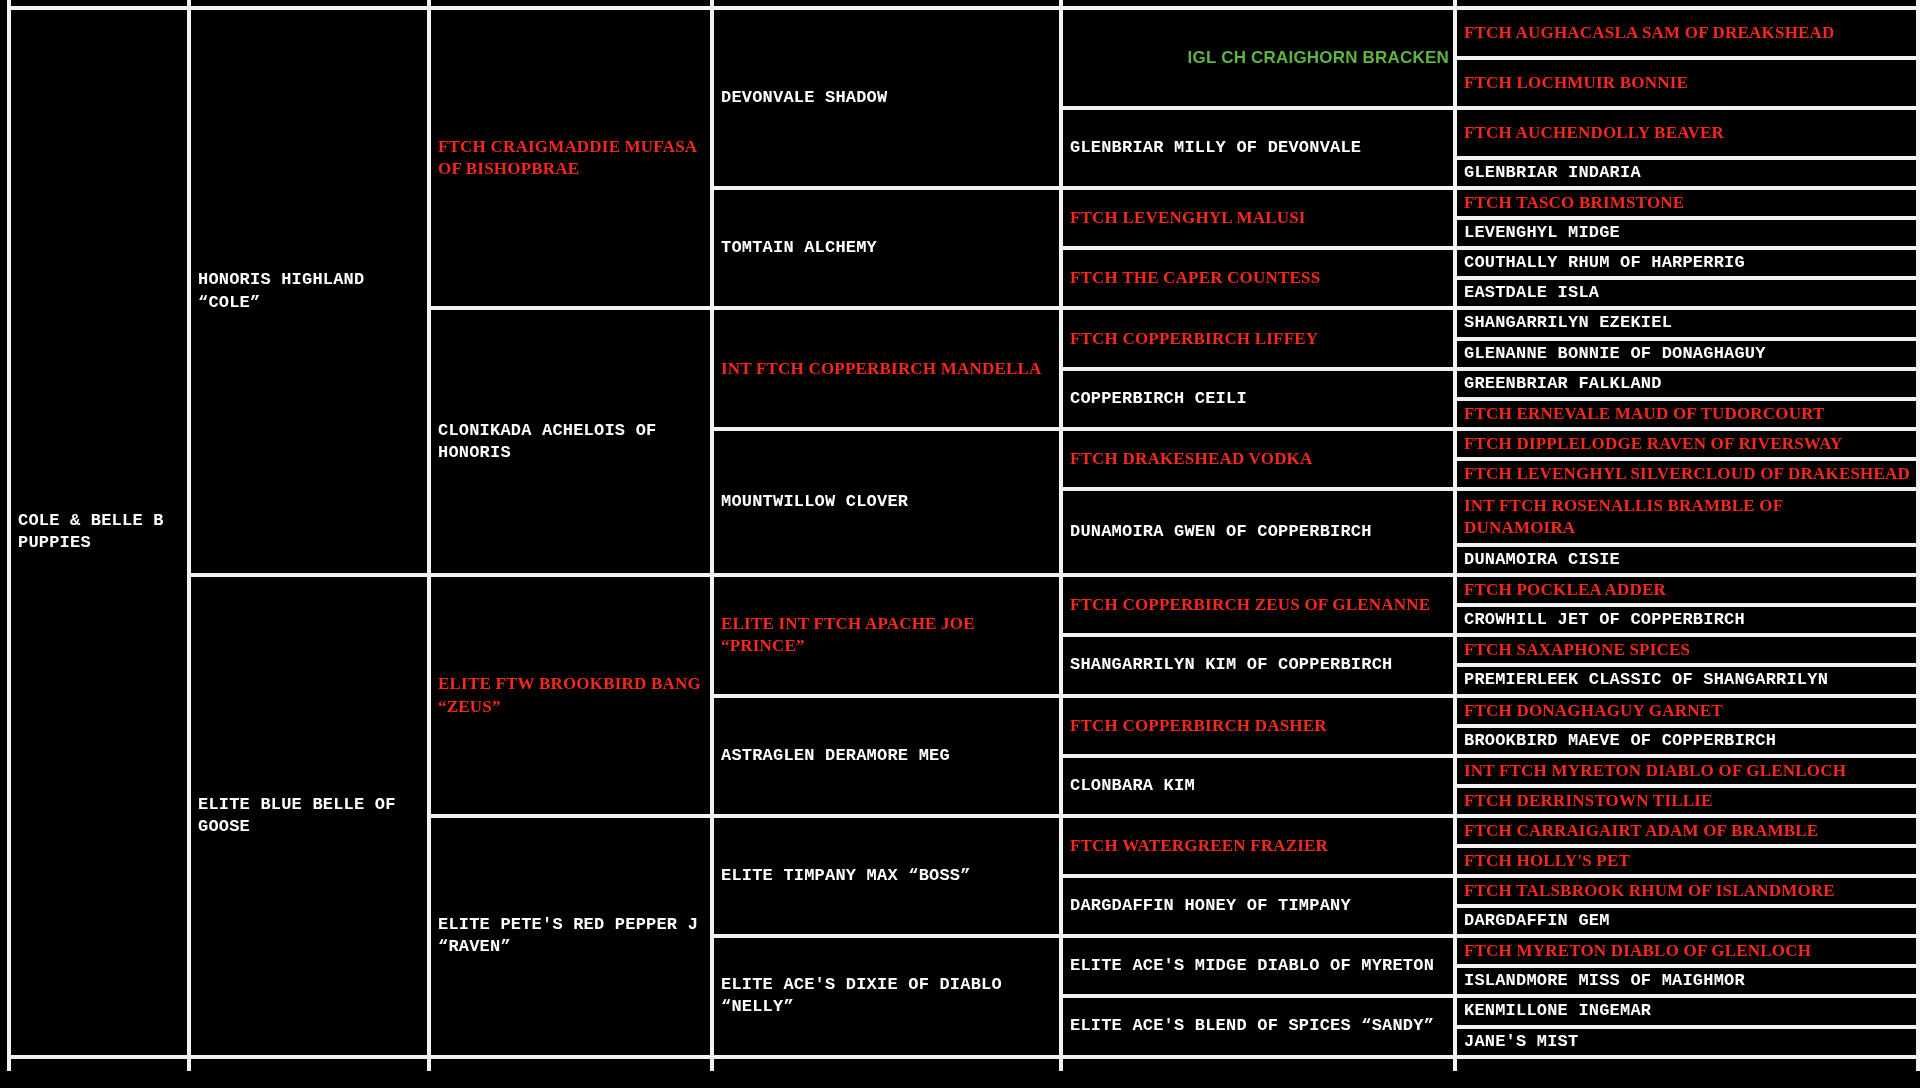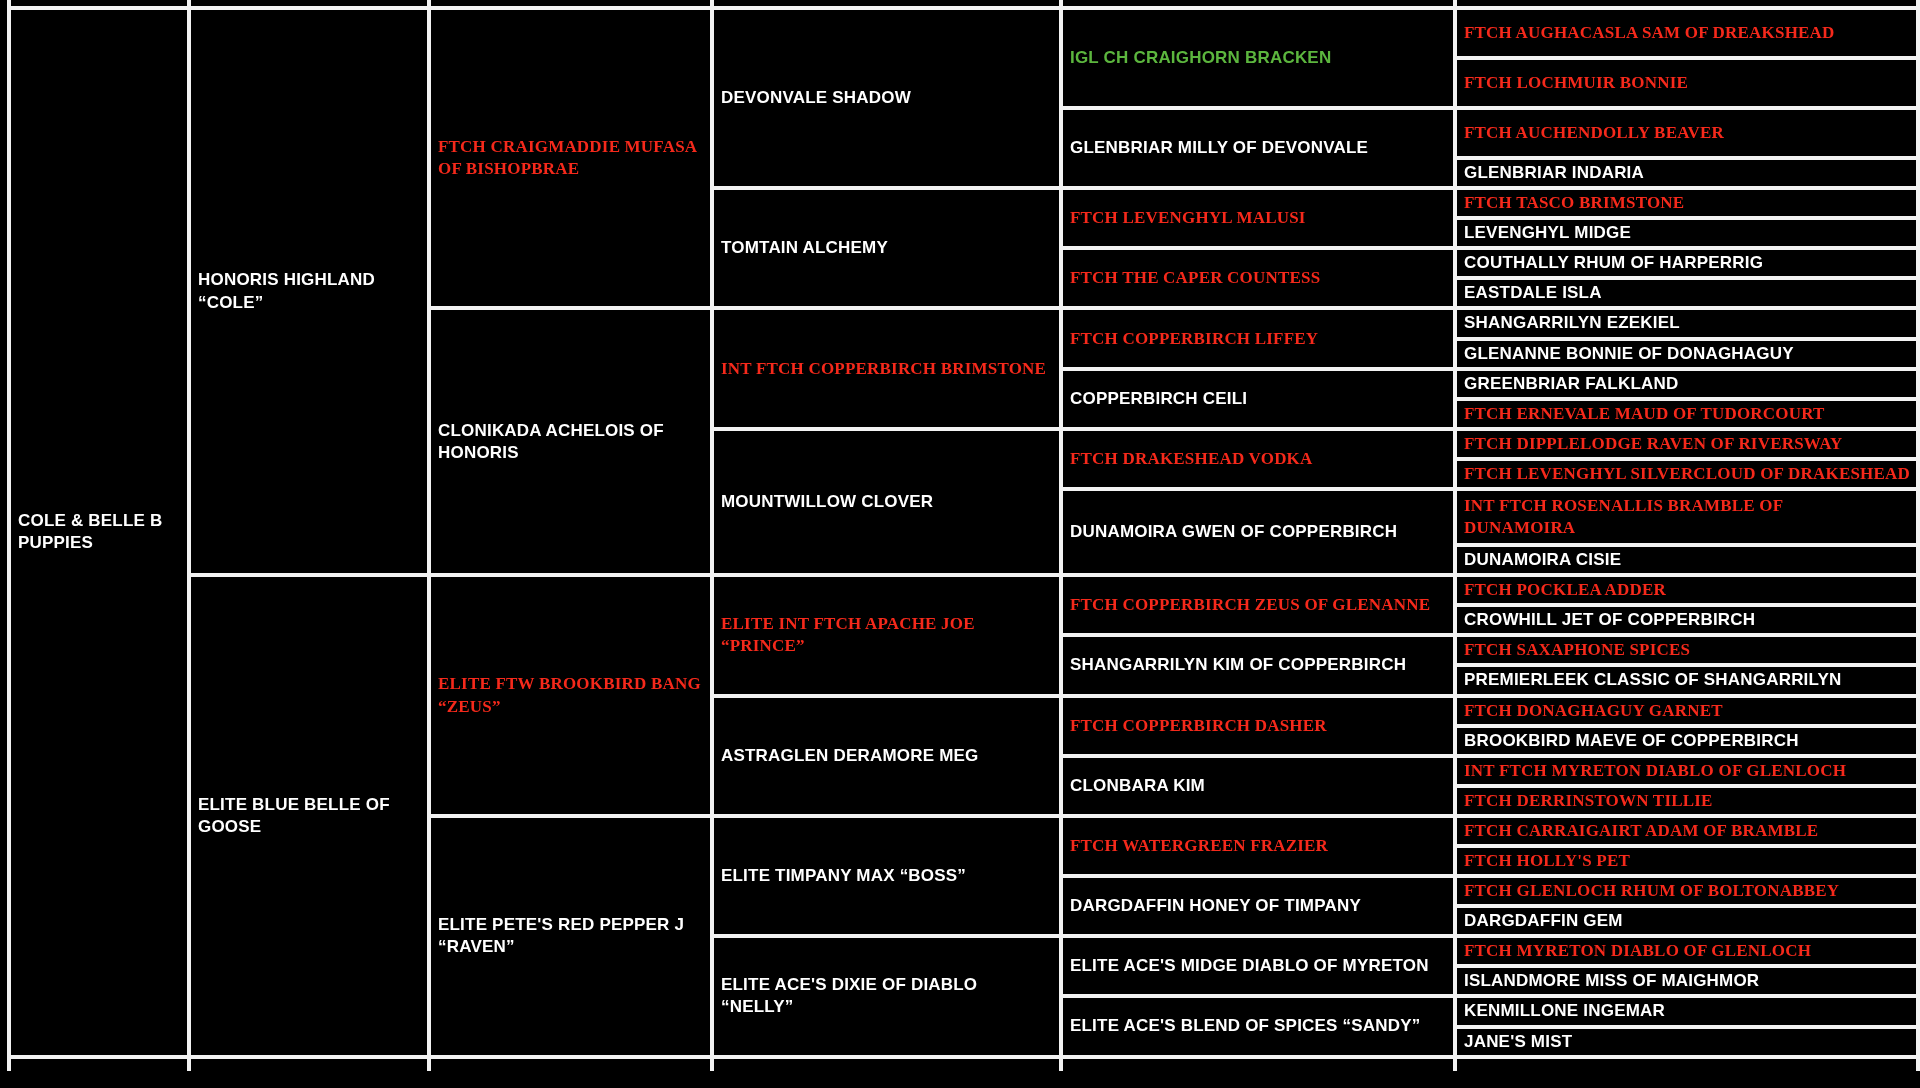--- a/index.html
+++ b/index.html
@@ -30,22 +30,22 @@
     overflow:hidden;
   }
   tr.h-top td{border-top:none;}
   tr.h-bot td{border-bottom:none;}
   tr.h-top{height:8px;}
   tr.h-tall{height:50px;}
   tr.h-norm{height:26px;}
   tr.h-big{height:56px;}
   tr.h-bot{height:14px;}
   .red{color:var(--red,#f5291b);font-family:Liberation Serif, serif;}
-  .green{color:var(--green,#5cb63e);}
-  .white{color:var(--white,#fff);}
+  .green{color:var(--green,#5cb63e);text-align:right;}
+  .white{color:var(--white,#fff);font-family:Liberation Mono, monospace;}
 </style>
 </head>
 <body>
 
 <div class="screen">
   <table class="pedigree">
     <colgroup>
       <col style="width:180px">
         <col style="width:240px">
         <col style="width:283px">
@@ -97,21 +97,21 @@
       <td rowspan="2" class="red">FTCH THE CAPER COUNTESS</td>
       <td class="white">COUTHALLY RHUM OF HARPERRIG</td>
     </tr>
     <tr class="h-norm">
       <td class="white">EASTDALE ISLA</td>
     </tr>
 
     <tr class="h-norm">
       <td rowspan="8" class="white">CLONIKADA ACHELOIS OF
 HONORIS</td>
-      <td rowspan="4" class="red">INT FTCH COPPERBIRCH BRIMSTONE</td>
+      <td rowspan="4" class="red">INT FTCH COPPERBIRCH MANDELLA</td>
       <td rowspan="2" class="red">FTCH COPPERBIRCH LIFFEY</td>
       <td class="white">SHANGARRILYN EZEKIEL</td>
     </tr>
     <tr class="h-norm">
       <td class="white">GLENANNE BONNIE OF DONAGHAGUY</td>
     </tr>
     <tr class="h-norm">
       <td rowspan="2" class="white">COPPERBIRCH CEILI</td>
       <td class="white">GREENBRIAR FALKLAND</td>
     </tr>
@@ -176,21 +176,21 @@
 “RAVEN”</td>
       <td rowspan="4" class="white">ELITE TIMPANY MAX “BOSS”</td>
       <td rowspan="2" class="red">FTCH WATERGREEN FRAZIER</td>
       <td class="red">FTCH CARRAIGAIRT ADAM OF BRAMBLE</td>
     </tr>
     <tr class="h-norm">
       <td class="red">FTCH HOLLY'S PET</td>
     </tr>
     <tr class="h-norm">
       <td rowspan="2" class="white">DARGDAFFIN HONEY OF TIMPANY</td>
-      <td class="red">FTCH GLENLOCH RHUM OF BOLTONABBEY</td>
+      <td class="red">FTCH TALSBROOK RHUM OF ISLANDMORE</td>
     </tr>
     <tr class="h-norm">
       <td class="white">DARGDAFFIN GEM</td>
     </tr>
     <tr class="h-norm">
       <td rowspan="4" class="white">ELITE ACE'S DIXIE OF DIABLO
 “NELLY”</td>
       <td rowspan="2" class="white">ELITE ACE'S MIDGE DIABLO OF MYRETON</td>
       <td class="red">FTCH MYRETON DIABLO OF GLENLOCH</td>
     </tr>

